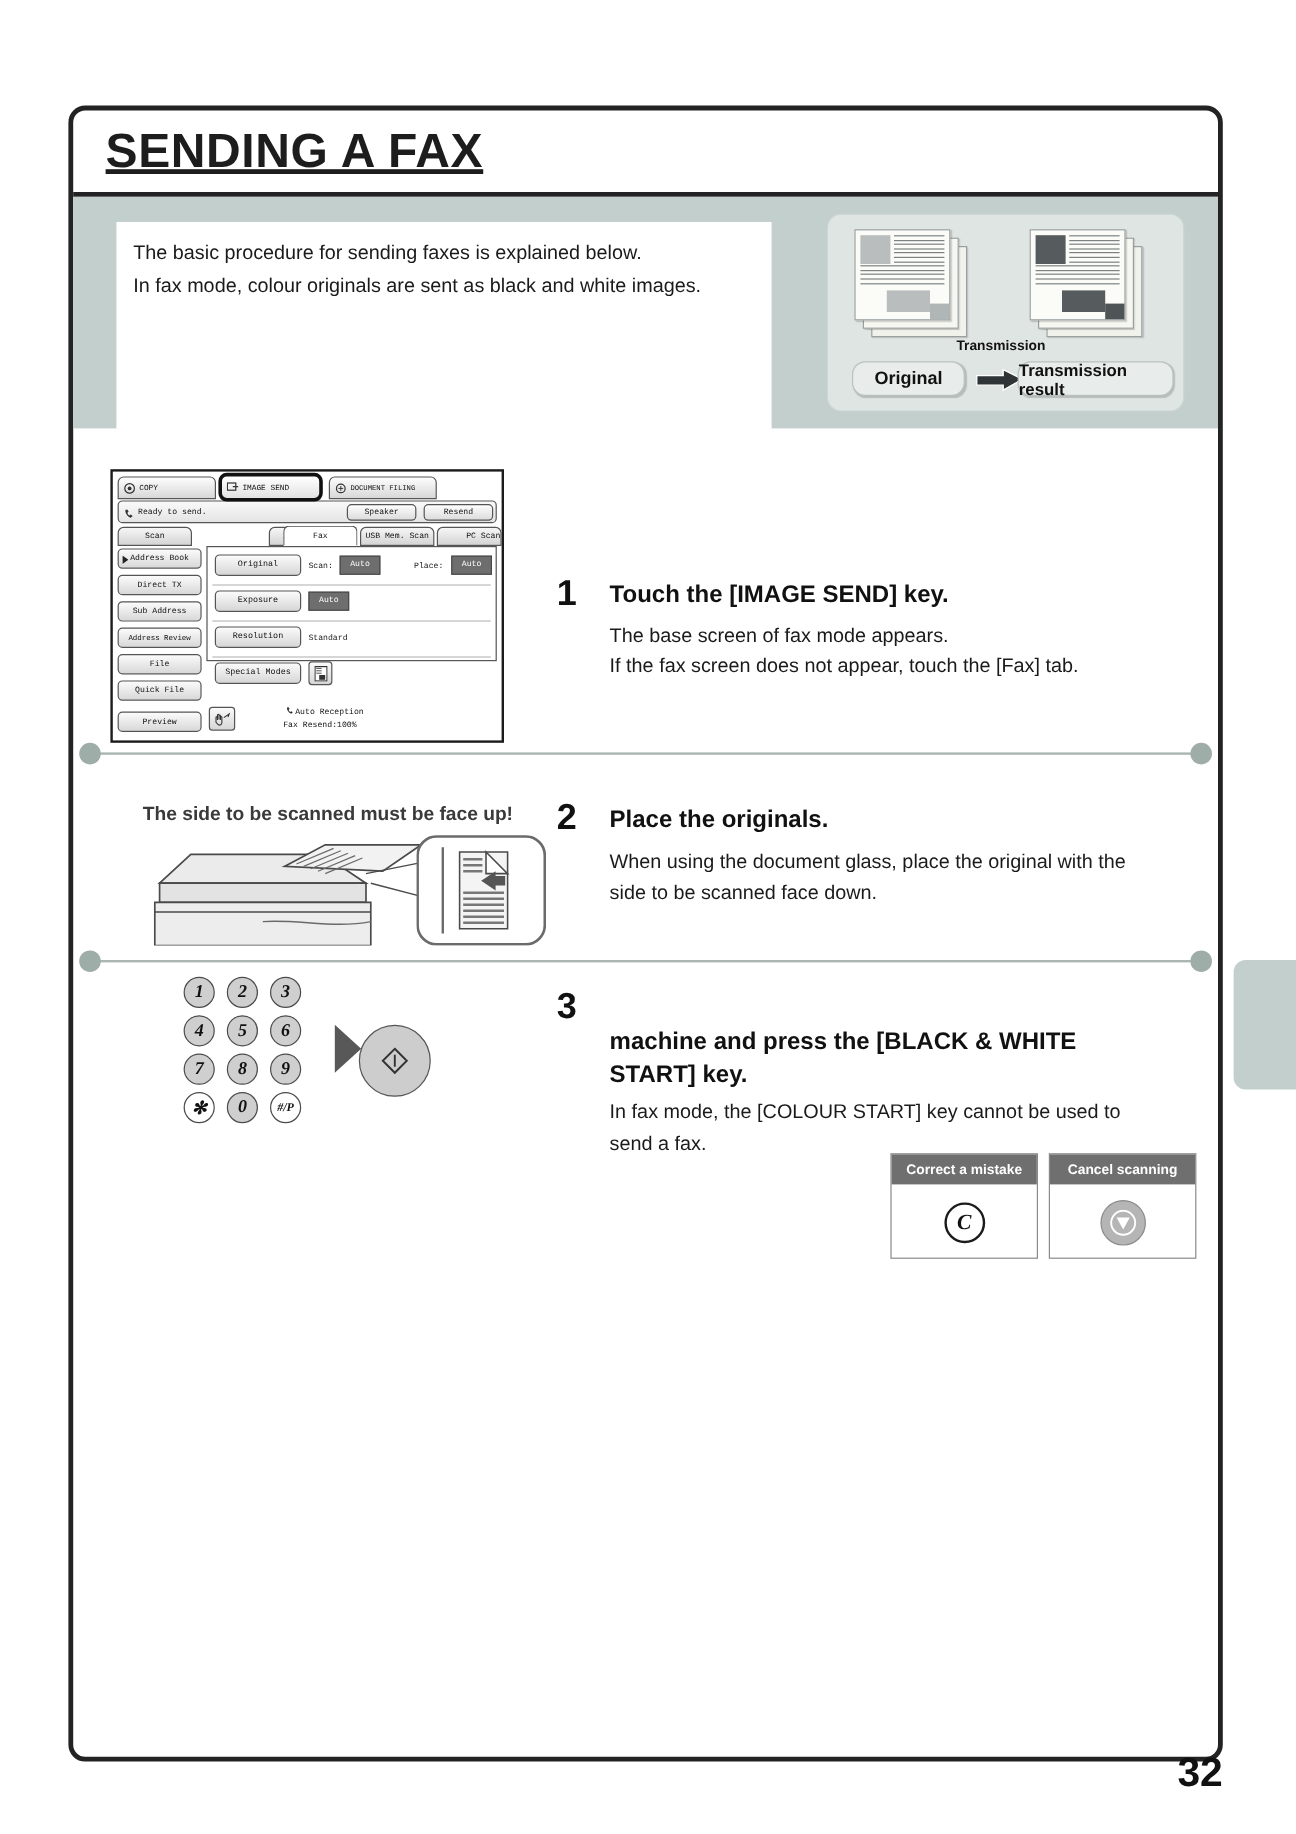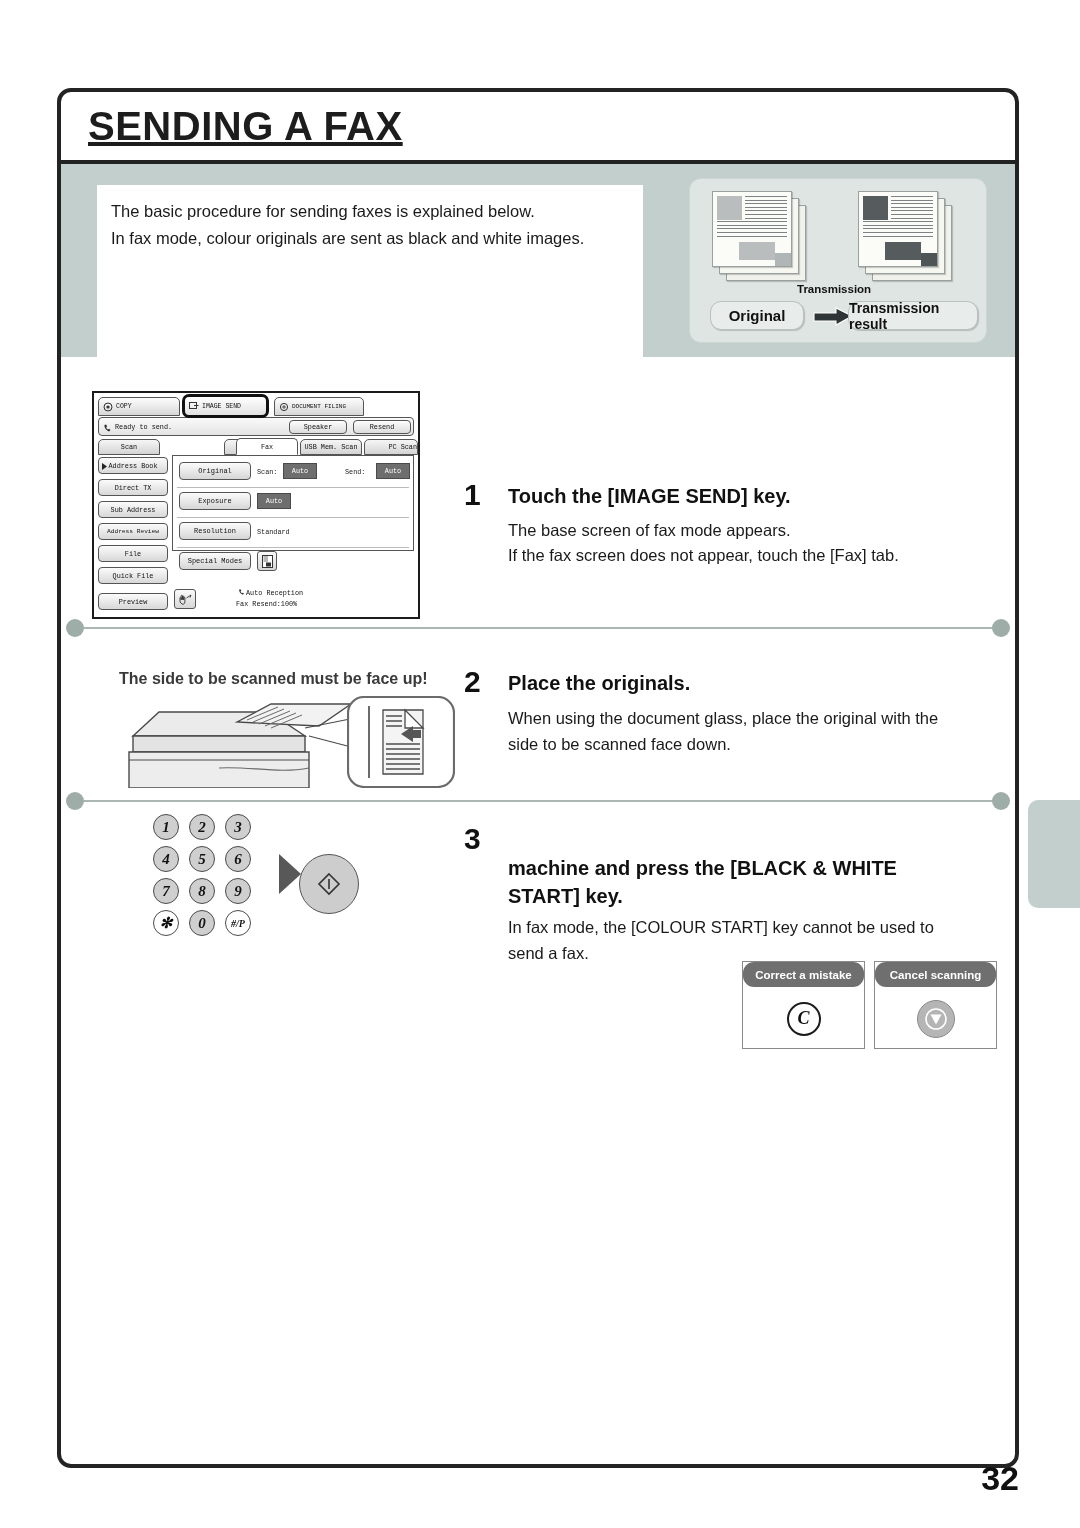--- a/index.html
+++ b/index.html
@@ -195,21 +195,21 @@
     display:flex;align-items:center;justify-content:center;
   }
 
   
   .note-box{
     position:absolute;width:123px;height:88px;
     border:1px solid #8a8a8a;background:#fff;box-sizing:border-box;
   }
   .note-head{
     height:25px;background:#6f6f6f;color:#fff;font-size:11.5px;font-weight:bold;
-    display:flex;align-items:center;justify-content:center;border-radius:11px;
+    display:flex;align-items:center;justify-content:center;
   }
   .note-body{height:63px;display:flex;align-items:center;justify-content:center;}
   .c-key{
     width:34px;height:34px;border-radius:50%;border:2px solid #1b1b1b;background:#fff;
     display:flex;align-items:center;justify-content:center;
     font-family:"Liberation Serif", serif;font-style:italic;font-weight:bold;
     font-size:18px;color:#111;box-sizing:border-box;
   }
   .stop-key{
     width:38px;height:38px;border-radius:50%;background:#b5b5b5;border:1px solid #8a8a8a;
@@ -412,21 +412,21 @@
     <div class="main-box">
 
       <div class="mrow" style="top:1px;">
         <div class="mbtn">
           <span>Original</span>
         </div>
         <span class="mlbl" style="left:80px;">Scan:</span>
         <div class="mval" style="left:106px;">
           <span>Auto</span>
         </div>
-        <span class="mlbl" style="left:168px;">Send:</span>
+        <span class="mlbl" style="left:168px;">Place:</span>
         <div class="mval" style="left:199px;">
           <span>Auto</span>
         </div>
       </div>
 
       <div class="mrow" style="top:31px;">
         <div class="mbtn">
           <span>Exposure</span>
         </div>
         <div class="mval" style="left:80px;">

